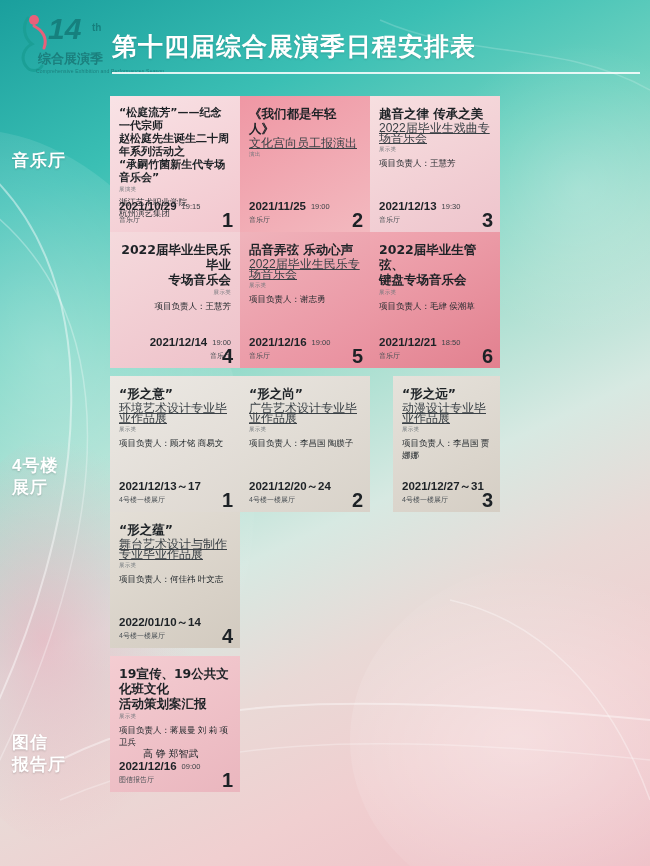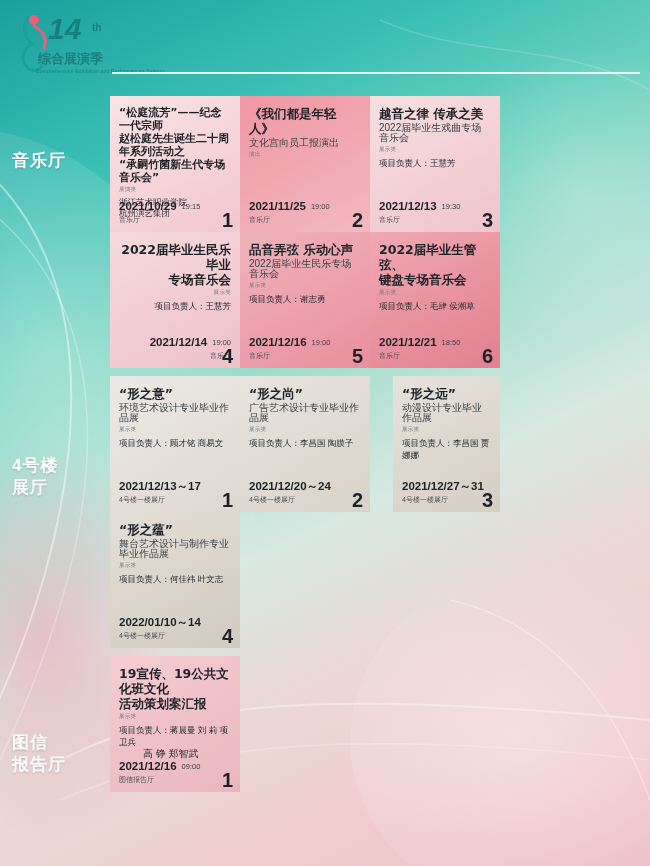--- a/index.html
+++ b/index.html
@@ -178,24 +178,25 @@
     line-height: 15px;
     color: #1d2226;
     margin-bottom: 2px;
     font-family: "DejaVu Sans", "Liberation Sans", sans-serif;
   }
   .card-title.small {
     font-size: 11px;
     line-height: 13px;
   }
   .card-sub {
-    font-size: 10px;
+    font-size: 12px;
     line-height: 10px;
     color: #3a4146;
     margin-bottom: 3px;
+    text-decoration: underline;
   }
   .card-tag {
     font-size: 5.5px;
     color: #6d7479;
     line-height: 7px;
     margin-bottom: 4px;
     letter-spacing: 0.3px;
   }
   .card-org {
     font-size: 8.5px;
@@ -273,20 +274,23 @@
       <svg width="104" height="78" viewBox="0 0 104 78">
         <path d="M20 10 C 14 18, 16 30, 24 36 C 16 40, 12 50, 18 58 C 22 64, 30 64, 34 58" stroke="#1b9f96" stroke-width="3" fill="none" stroke-linecap="round"></path>
         <circle cx="26" cy="12" r="5" fill="#e8607a"></circle>
         <path d="M26 18 C 34 22, 40 30, 36 40" stroke="#e8607a" stroke-width="3" fill="none" stroke-linecap="round"></path>
       </svg>
       <div class="logo-14">14</div>
       <div class="logo-th">th</div>
       <div class="logo-text">综合展演季</div>
       <div class="logo-sub">Comprehensive Exhibition and Performances Season</div>
     </div>
+    <div class="title-bar">
+      <div class="title-text">第十四届综合展演季日程安排表</div>
+    </div>
     <div class="title-rule"></div>
   </div>
 
   <div class="venue venue-1">
       <div>音乐厅</div>
     </div>
   <div class="venue venue-2">
       <div>4号楼</div>
       <div>展厅</div>
     </div>

